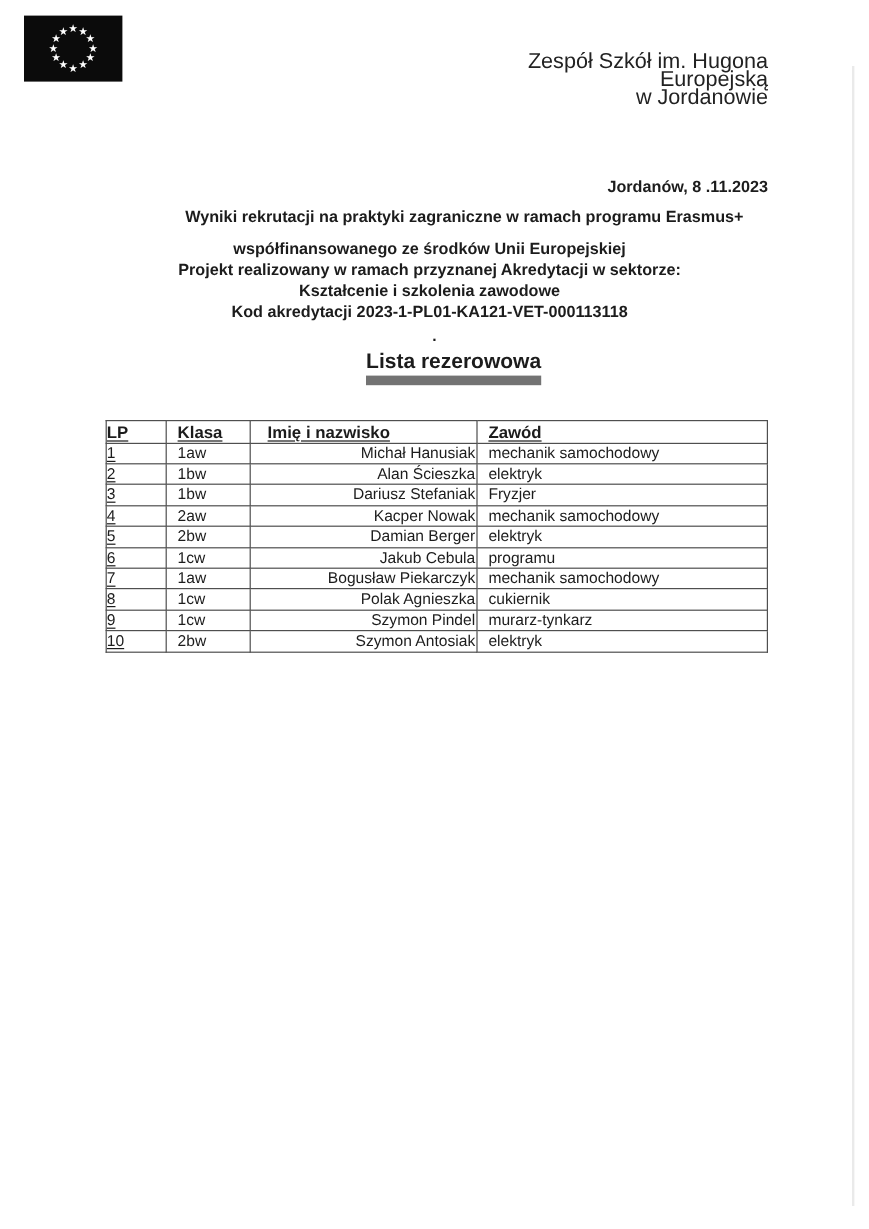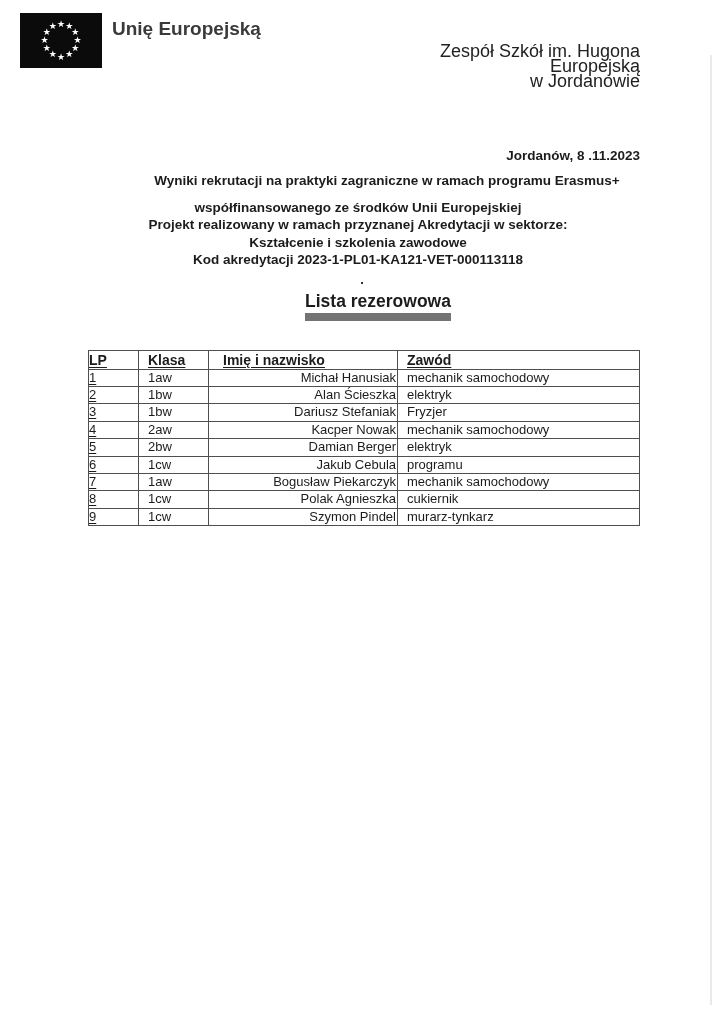--- a/index.html
+++ b/index.html
@@ -76,21 +76,20 @@
     <span class="star" style="left: 50.2894px; top: 30.25px;">★</span>
     <span class="star" style="left: 44.25px; top: 36.2894px;">★</span>
     <span class="star" style="left: 36px; top: 38.5px;">★</span>
     <span class="star" style="left: 27.75px; top: 36.2894px;">★</span>
     <span class="star" style="left: 21.7106px; top: 30.25px;">★</span>
     <span class="star" style="left: 19.5px; top: 22px;">★</span>
     <span class="star" style="left: 21.7106px; top: 13.75px;">★</span>
     <span class="star" style="left: 27.75px; top: 7.71058px;">★</span>
   </div>
 <div class="logo-caption">
-  <div>Unię Europejską</div>
 </div>
 
 <div class="school">
   <div>Zespół Szkół im. Hugona</div>
   <div>Europejską</div>
   <div>w Jordanowie</div>
 </div>
 
 <div class="dateline">Jordanów, 8 .11.2023</div>
 
@@ -181,16 +180,22 @@
     <td class="c-zawod">cukiernik</td>
   </tr>
 
   <tr>
     <td class="lp c-lp">9</td>
     <td class="c-klasa">1cw</td>
     <td class="c-name">Szymon Pindel</td>
     <td class="c-zawod">murarz-tynkarz</td>
   </tr>
 
+  <tr>
+    <td class="lp c-lp">10</td>
+    <td class="c-klasa">2bw</td>
+    <td class="c-name">Szymon Antosiak</td>
+    <td class="c-zawod">elektryk</td>
+  </tr>
 </tbody>
 </table>
 
 <div class="edge-line"></div>
 
 </body></html>

